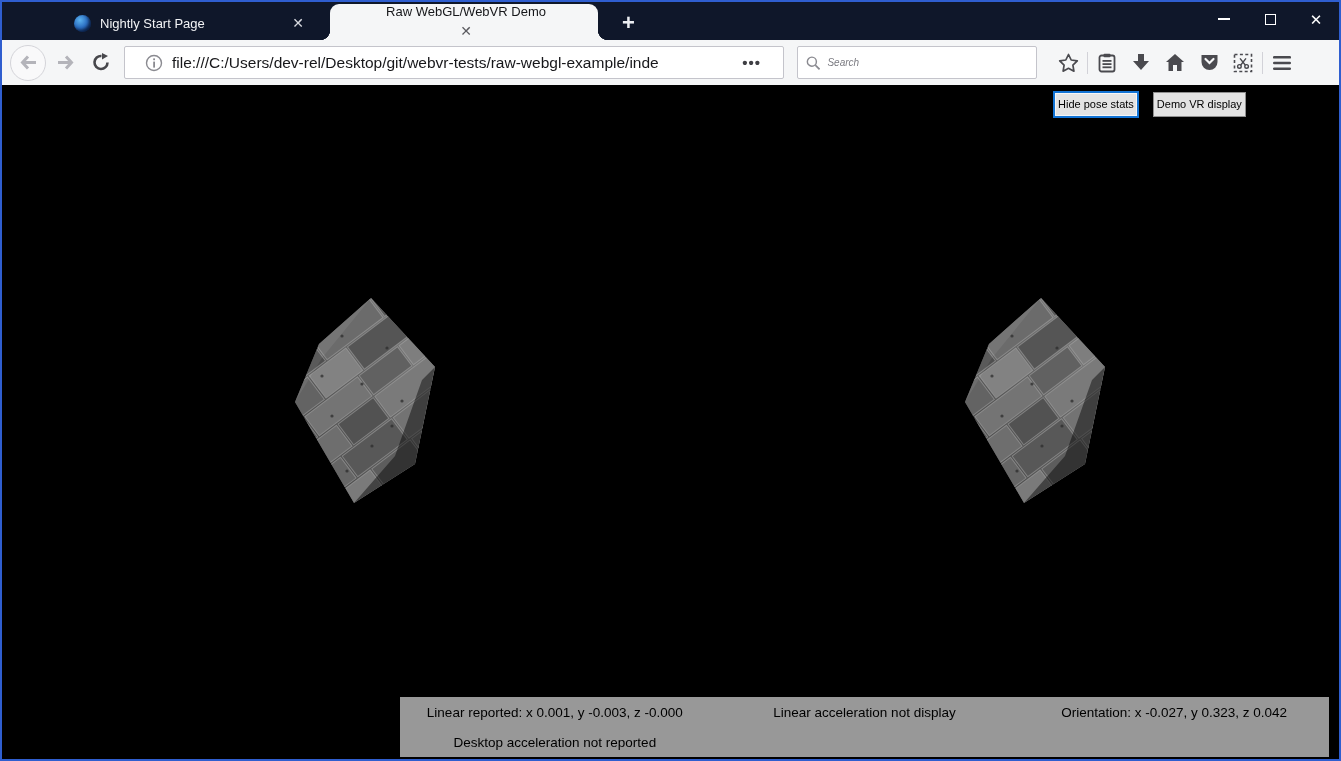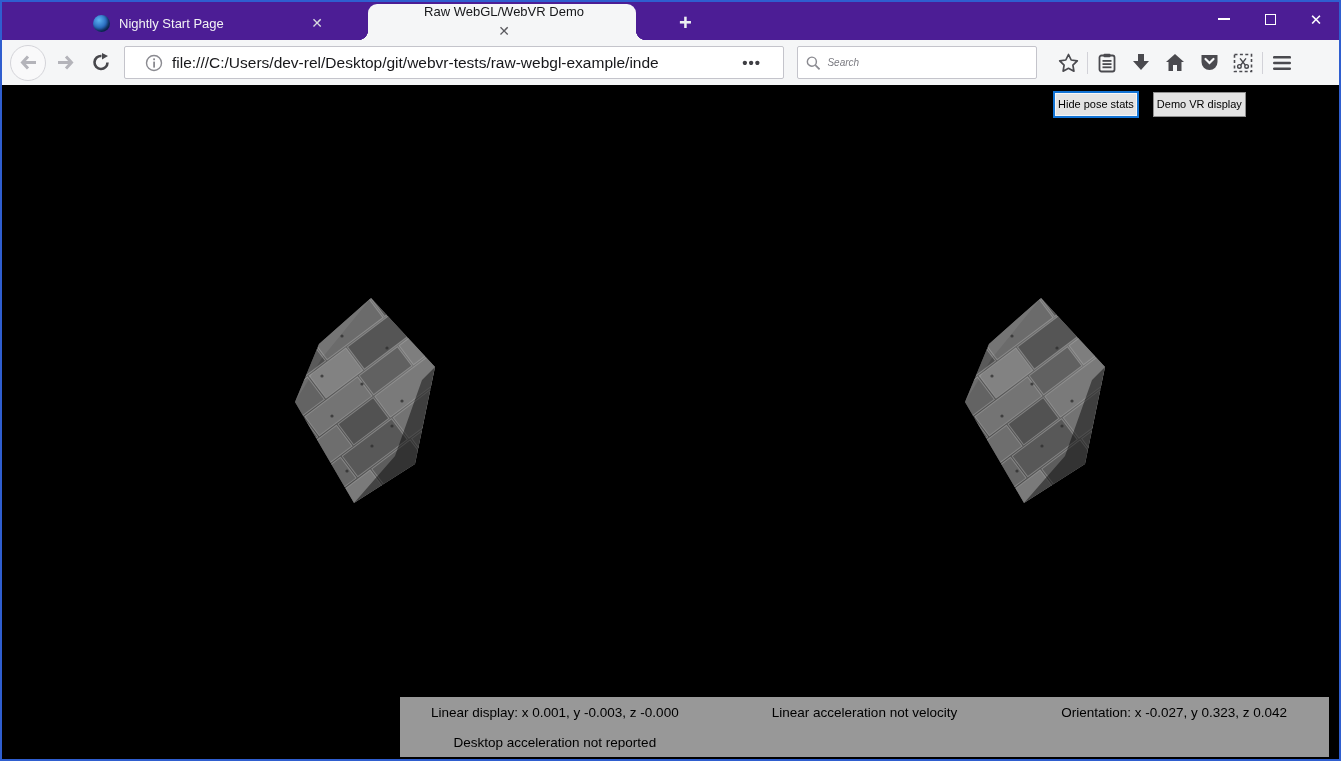--- a/index.html
+++ b/index.html
@@ -7,22 +7,22 @@
   body { font-family:"Liberation Sans", sans-serif; }
 
   .window {
     position:relative; width:1341px; height:761px;
     background:#2f5ecf; padding:2px;
   }
   .window-inner { position:relative; width:100%; height:100%; display:flex; flex-direction:column; }
 
   
   .tabbar {
-    height:38px; background:#4c1d95; display:flex; align-items:flex-end;
-    position:relative; flex:0 0 auto;gap:19px;
+    height:38px; background:#0f172a; display:flex; align-items:flex-end;
+    position:relative; flex:0 0 auto;
   }
   .tab-dragspace { width:58px; height:100%; }
   .tab {
     display:flex; align-items:center; height:34px; padding:0 10px 0 14px;
     color:#f2f3f5; font-size:13px; width:258px; position:relative; cursor:default;
   }
   .tab .favicon {
     width:17px; height:17px; border-radius:50%; margin-right:9px; flex:0 0 auto;
     background:radial-gradient(circle at 35% 30%, #5cb3f0 0%, #2c6fc2 45%, #123a7e 80%, #0a2458 100%);
     box-shadow:inset -2px -2px 3px rgba(0,0,10,.5);
@@ -314,21 +314,21 @@
       </div>
 
       <svg class="cube cube-left" viewBox="0 0 150 210">
         <use href="#vrcube"></use>
       </svg>
       <svg class="cube cube-right" viewBox="0 0 150 210">
         <use href="#vrcube"></use>
       </svg>
 
       <div class="pose-stats">
-        <div class="pose-cell">Linear display: x 0.001, y -0.003, z -0.000</div>
-        <div class="pose-cell">Linear acceleration not velocity</div>
+        <div class="pose-cell">Linear reported: x 0.001, y -0.003, z -0.000</div>
+        <div class="pose-cell">Linear acceleration not display</div>
         <div class="pose-cell">Orientation: x -0.027, y 0.323, z 0.042</div>
         <div class="pose-cell">Desktop acceleration not reported</div>
       </div>
     </div>
 
   </div>
 </div>
 
 </body></html>

